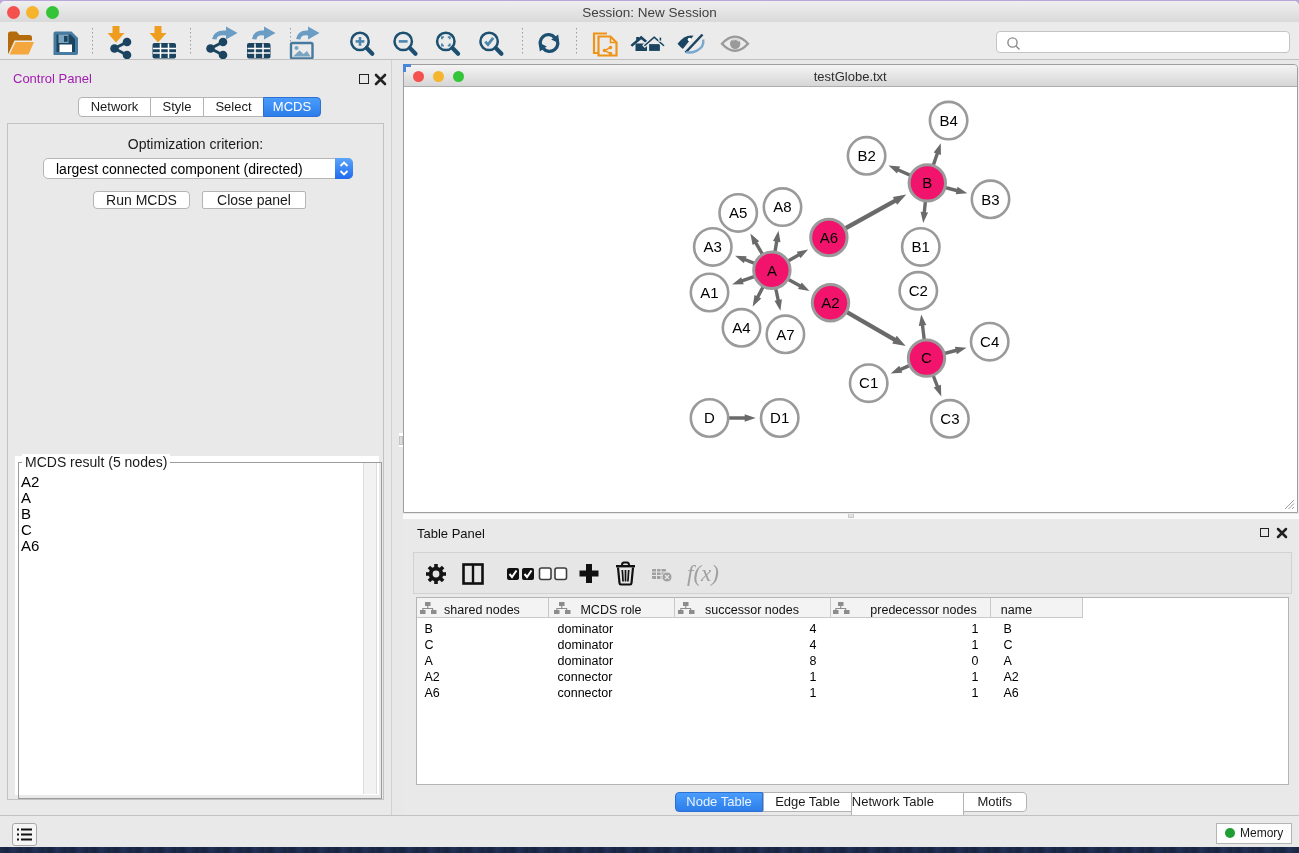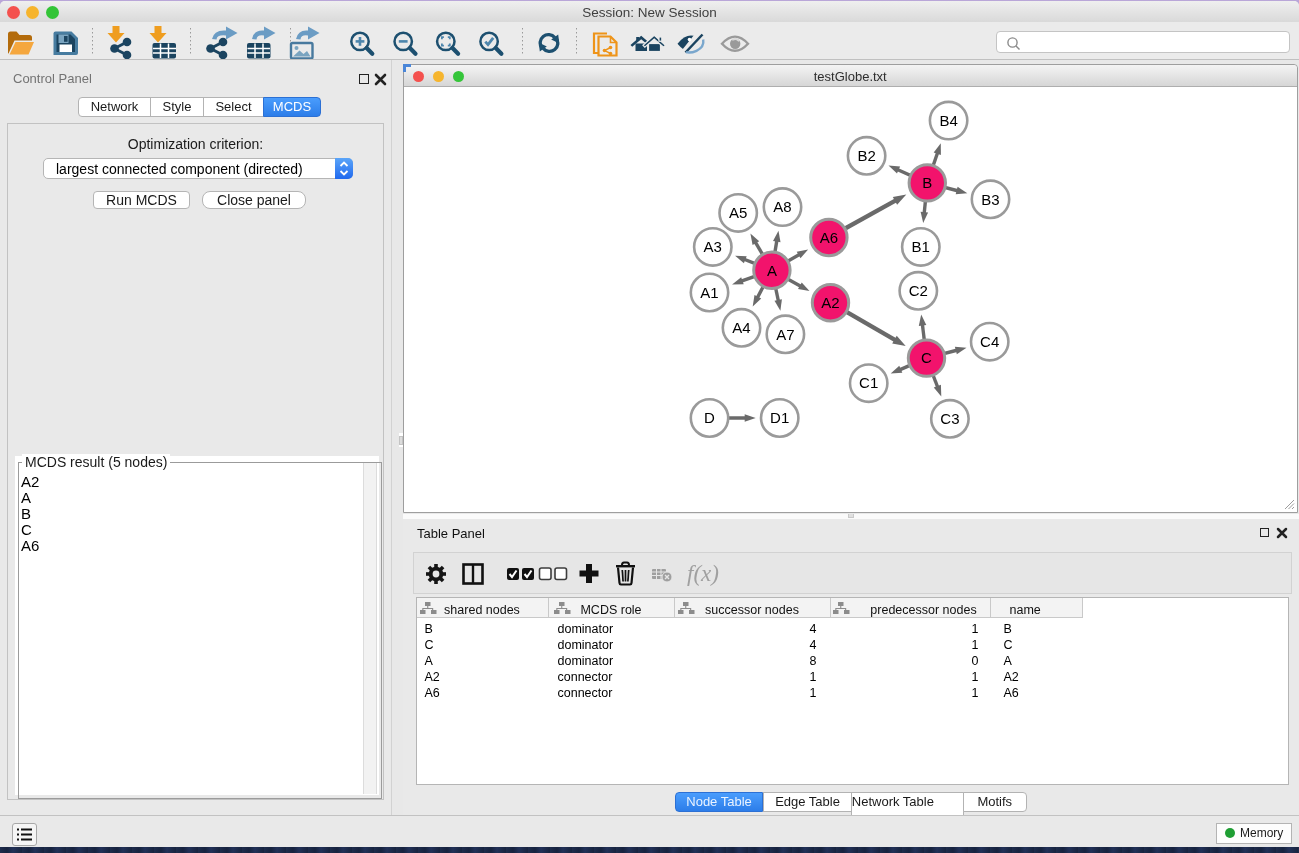--- a/index.html
+++ b/index.html
@@ -152,21 +152,21 @@
 
   <div class="abs" style="left:996px;top:9px;width:294px;height:22px;background:#fff;border:1px solid #c4c4c4;border-radius:4px;">
     <svg class="abs" style="left:9px;top:3.5px" width="16" height="16" viewBox="0 0 16 16">
       <circle cx="6.5" cy="6.5" r="4.6" fill="none" stroke="#8a8a8a" stroke-width="1.4"></circle>
       <line x1="10" y1="10" x2="13.5" y2="13.5" stroke="#8a8a8a" stroke-width="1.4"></line>
     </svg>
   </div>
 </div>
 
 <div class="abs" style="left:0;top:60px;width:391px;height:755px;background:#e9e9e9;">
-  <div class="abs" style="left:13px;top:11px;font-size:13px;color:#737373;">Control Panel</div>
+  <div class="abs" style="left:13px;top:11px;font-size:13px;color:#a21caf;">Control Panel</div>
   <div class="abs" style="left:359px;top:14px;width:10px;height:10px;border:1.5px solid #222;"></div>
   <svg class="abs" style="left:374px;top:13px" width="13" height="13" viewBox="0 0 13 13">
     <path d="M2 2 L11 11 M11 2 L2 11" stroke="#222" stroke-width="2.6" stroke-linecap="round"></path>
   </svg>
 
   <div class="abs" style="left:78px;top:37px;width:243px;height:20px;">
     <div class="abs" style="left:0;top:0;width:73px;height:20px;background:#fff;border:1px solid #b3b3b3;border-radius:4px 0 0 4px;text-align:center;line-height:18px;">Network</div>
     <div class="abs" style="left:72px;top:0;width:54px;height:20px;background:#fff;border:1px solid #b3b3b3;text-align:center;line-height:18px;">Style</div>
     <div class="abs" style="left:125px;top:0;width:61px;height:20px;background:#fff;border:1px solid #b3b3b3;text-align:center;line-height:18px;">Select</div>
     <div class="abs" style="left:185px;top:0;width:58px;height:20px;background:linear-gradient(#4a9dfd,#2c7de9);border:1px solid #2c70d4;border-radius:0 4px 4px 0;text-align:center;line-height:18px;color:#fff;">MCDS</div>
@@ -179,21 +179,21 @@
     <div class="abs" style="left:12px;top:2px;font-size:14px;color:#000;">largest connected component (directed)</div>
     <div class="abs" style="right:-1px;top:-1px;width:18px;height:21px;background:linear-gradient(#5ba5f9,#2069ee);border-radius:0 5px 5px 0;">
       <svg width="18" height="21" viewBox="0 0 18 21">
         <path d="M5.5 8 L9 4.5 L12.5 8" fill="none" stroke="#fff" stroke-width="1.8"></path>
         <path d="M5.5 13 L9 16.5 L12.5 13" fill="none" stroke="#fff" stroke-width="1.8"></path>
       </svg>
     </div>
   </div>
 
   <div class="abs" style="left:93px;top:131px;width:97px;height:18px;background:#fff;border:1px solid #b5b5b5;border-radius:4px;text-align:center;line-height:16px;font-size:14px;">Run MCDS</div>
-  <div class="abs" style="left:202px;top:131px;width:104px;height:18px;background:#fff;border:1px solid #b5b5b5;border-radius:8px;text-align:center;line-height:16px;font-size:14px;">Close panel</div>
+  <div class="abs" style="left:202px;top:131px;width:104px;height:18px;background:#fff;border:1px solid #b5b5b5;border-radius:2px;text-align:center;line-height:16px;font-size:14px;">Close panel</div>
 
   <div class="abs" style="left:15px;top:395.5px;width:363.5px;height:339.5px;background:#fff;"></div>
   <div class="abs" style="left:17.5px;top:401.5px;width:364px;height:337px;border:1px solid #9b9b9b;"></div>
   <div class="abs" style="left:22px;top:394px;height:15px;background:#fff;padding:0 3px;font-size:14px;">MCDS result (5 nodes)</div>
   <div class="abs" style="left:362.5px;top:402.5px;width:14px;height:331px;background:#f2f2f2;border-left:1px solid #dcdcdc;border-right:1px solid #dcdcdc;"></div>
   <div class="abs" style="left:21px;top:413.5px;font-size:15px;line-height:16px;color:#000;">A2<br>A<br>B<br>C<br>A6</div>
 </div>
 
 <div class="abs" style="left:391px;top:60px;width:908px;height:755px;background:#e8e8e8;border-left:1px solid #d2d2d2;"></div>
 <div class="abs" style="left:398.5px;top:433px;width:5px;height:14px;background:#fff;"></div>
@@ -367,21 +367,21 @@
   <div class="abs" style="left:13.5px;top:79px;width:874px;height:20px;font-size:12.5px;color:#111;">
     <div class="abs" style="left:131.5px;top:0;height:20px;border-left:1px solid #c9c9c9;"></div>
     <div class="abs" style="left:257.5px;top:0;height:20px;border-left:1px solid #c9c9c9;"></div>
     <div class="abs" style="left:413.5px;top:0;height:20px;border-left:1px solid #c9c9c9;"></div>
     <div class="abs" style="left:573px;top:0;height:20px;border-left:1px solid #c9c9c9;"></div>
     <div class="abs" style="left:665px;top:0;height:20px;border-left:1px solid #c9c9c9;"></div>
     <div class="abs" style="left:0;top:5px;width:131px;text-align:center;">shared nodes</div>
     <div class="abs" style="left:132px;top:5px;width:125px;text-align:center;">MCDS role</div>
     <div class="abs" style="left:258px;top:5px;width:155px;text-align:center;">successor nodes</div>
     <div class="abs" style="left:414px;top:5px;width:158px;text-align:center;padding-left:28px;">predecessor nodes</div>
-    <div class="abs" style="left:577px;top:5px;width:92px;text-align:left;padding-left:16px;">name</div>
+    <div class="abs" style="left:546px;top:5px;width:92px;text-align:center;padding-left:16px;">name</div>
     <svg class="abs" style="left:3px;top:4px" width="17" height="13" viewBox="0 0 17 13">
         <g fill="#8c8c8c">
           <rect x="5" y="0" width="5.5" height="4"></rect>
           <rect x="0" y="8" width="5.5" height="4"></rect>
           <rect x="11" y="8" width="5.5" height="4"></rect>
           <path d="M7.2 4 L8.3 4 L8.3 6 L13.2 6 L13.2 8 L12.1 8 L12.1 7 L3.4 7 L3.4 8 L2.3 8 L2.3 6 L7.2 6 Z"></path>
         </g>
       </svg>
     <svg class="abs" style="left:137px;top:4px" width="17" height="13" viewBox="0 0 17 13">
         <g fill="#8c8c8c">

